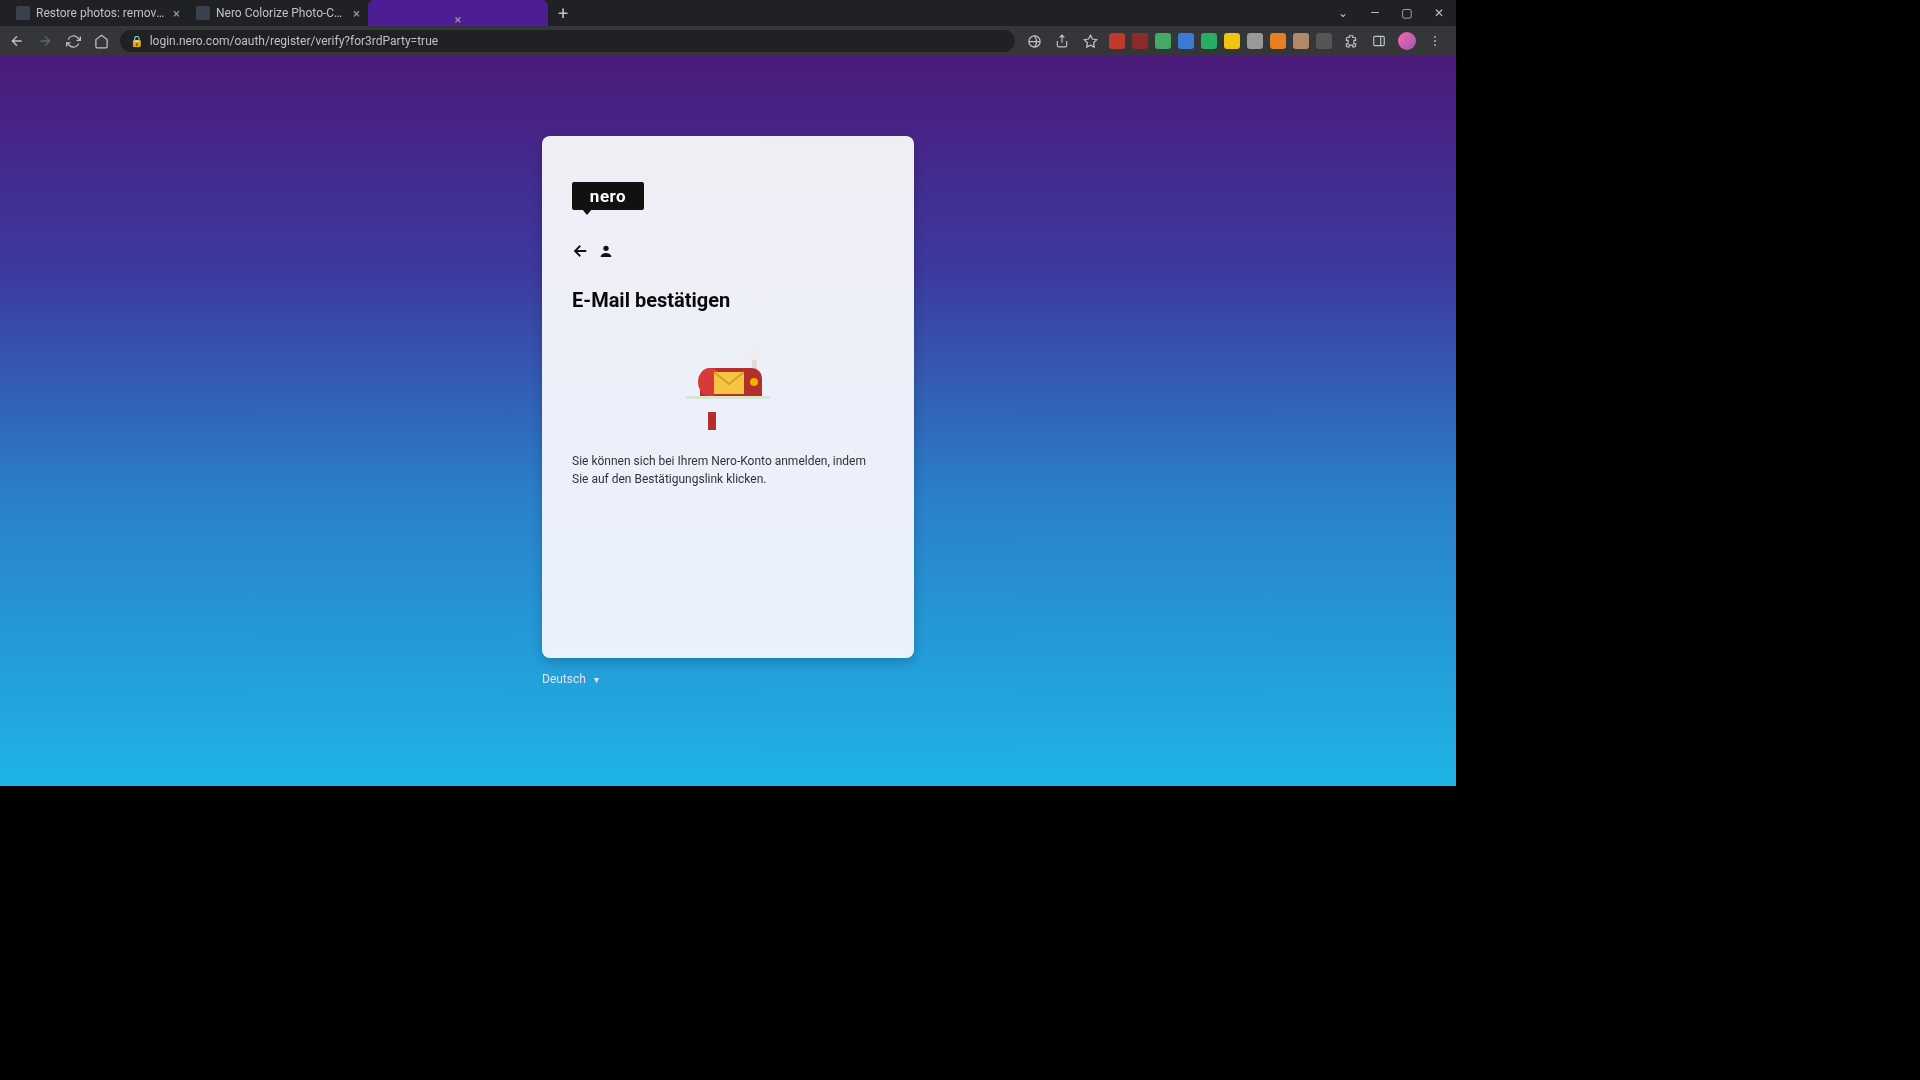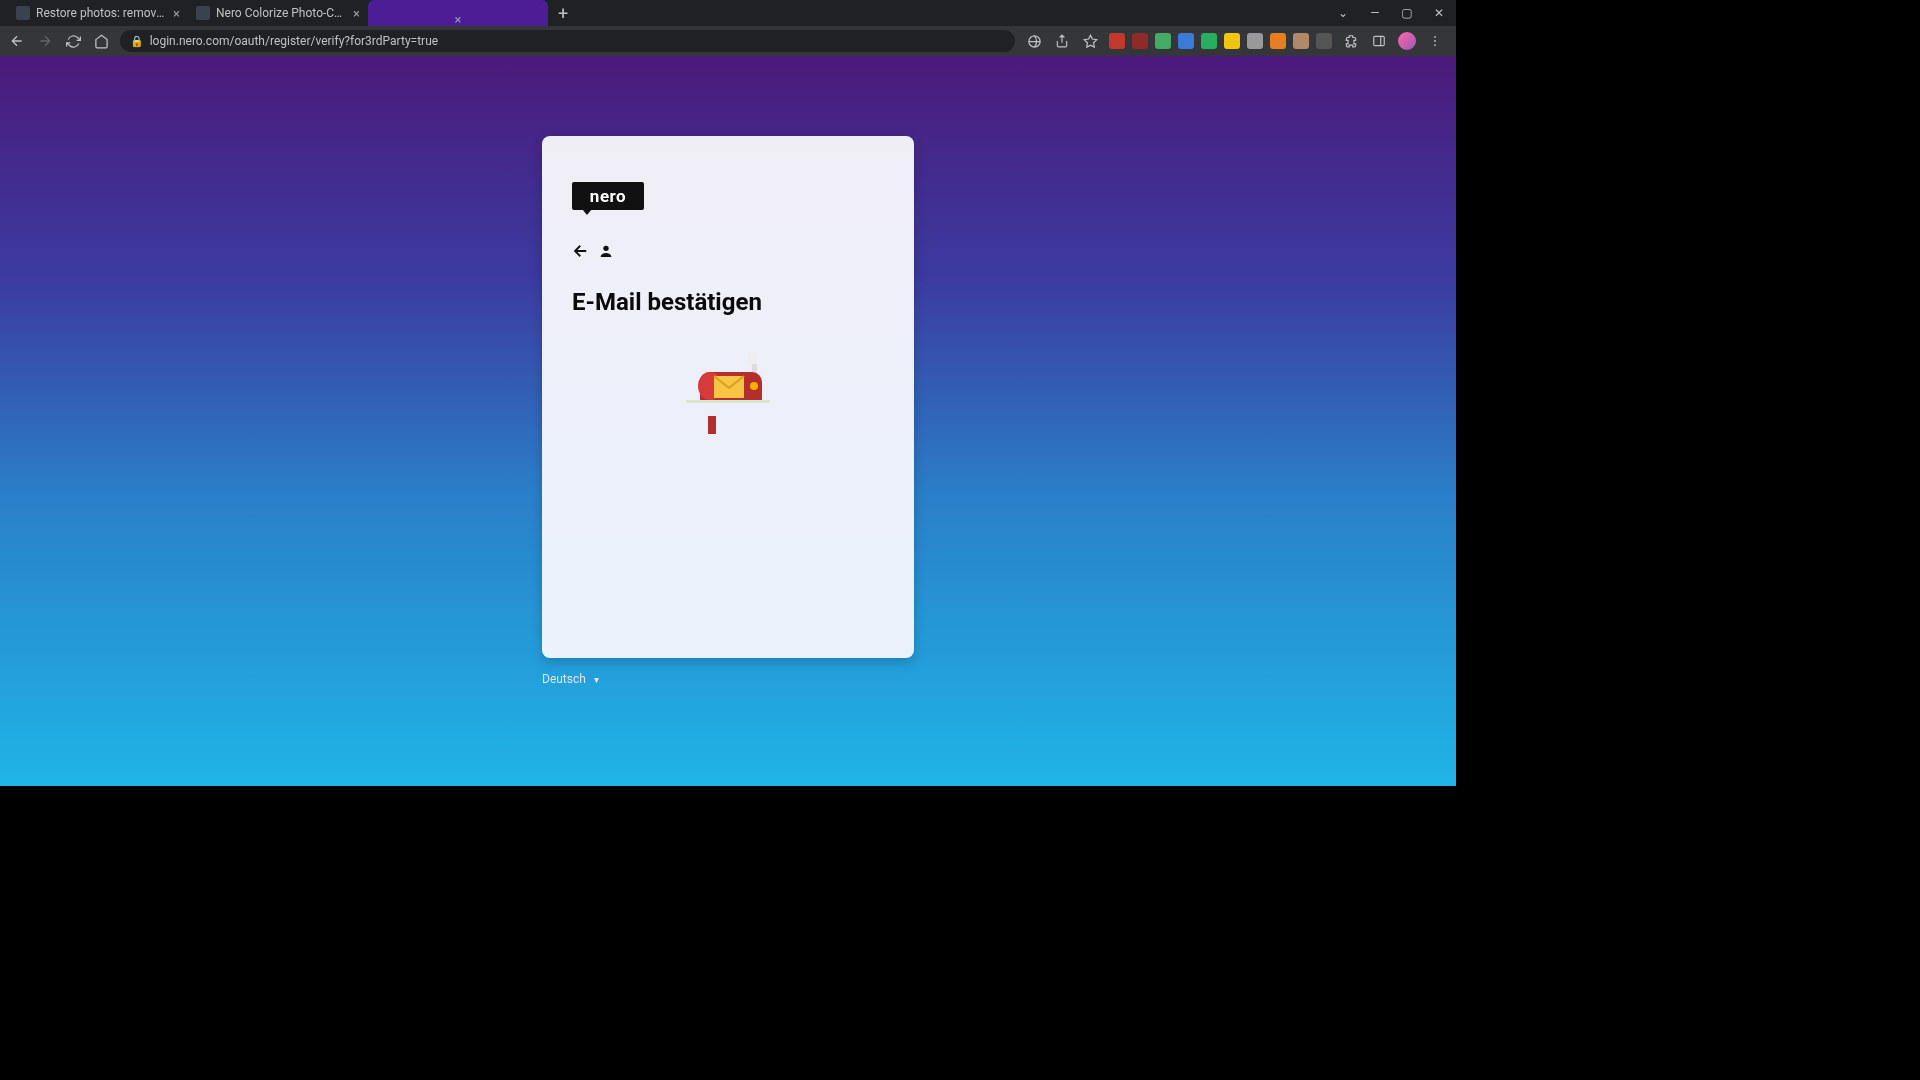--- a/index.html
+++ b/index.html
@@ -29,21 +29,21 @@
 .avatar { width: 18px; height: 18px; border-radius: 50%; background: linear-gradient(135deg,#f6a,#9b59b6); cursor: pointer; }
 
 
 .page { width: 100%; height: calc(816px - 56px - 30px); background: linear-gradient(180deg, #4b1a7a 0%, #3c3aa0 30%, #2a7fc9 60%, #1fb4e6 100%); display: flex; flex-direction: column; align-items: center; padding-top: 80px; position: relative; }
 .card { width: 372px; height: 522px; background: linear-gradient(180deg,#f0eef5 0%, #ecf0fa 60%, #eaf2fb 100%); border-radius: 8px; padding: 46px 30px 30px 30px; box-shadow: 0 4px 12px rgba(0,0,0,.2); }
 .logo { width: 72px; height: 28px; background: #111; color: #fff; font-weight: 700; font-size: 17px; display: flex; align-items: center; justify-content: center; border-radius: 2px; letter-spacing: .5px; position: relative; }
 .logo:after { content:""; position:absolute; bottom:-5px; left:10px; width:0; height:0; border-left:5px solid transparent; border-right:5px solid transparent; border-top:6px solid #111; }
 .crumb-row { display: flex; align-items: center; gap: 8px; margin-top: 32px; }
 .back-btn { cursor: pointer; color: #111; }
 .person-icon { color: #111; }
-.card h1 { font-size: 24px; font-weight: 700; color: #0a0a0a; margin-top: 24px; }
+.card h1 { font-size: 20px; font-weight: 700; color: #0a0a0a; margin-top: 24px; }
 .illus { display: flex; justify-content: center; margin-top: 36px; }
 .text-block { font-size: 12px; line-height: 1.35; color: #333; margin-top: 42px; }
 .text-block .link { color: #1a6fb5; cursor: pointer; }
 .text-block2 { font-size: 12px; line-height: 1.5; color: #333; margin-top: 20px; }
 .lang { margin-top: 14px; width: 372px; color: #e0e4ea; font-size: 12px; display: flex; align-items: center; gap: 8px; cursor: pointer; }
 .lang .chev { font-size: 10px; }
 .bottom-bar { position: absolute; bottom: 0; left: 0; right: 0; height: 30px; background: #000; }
 </style>
 </head>
 <body>
@@ -175,19 +175,20 @@
         <rect x="68" y="0" width="9" height="12" fill="#eee"></rect>
         <path d="M30 20 h42 a10 10 0 0 1 10 10 v18 h-62 v-18 a10 10 0 0 1 10 -10 z" fill="#b52e2e"></path>
         <ellipse cx="30" cy="34" rx="12" ry="14" fill="#d83a3a"></ellipse>
         <rect x="28" y="64" width="8" height="18" fill="#b52e2e"></rect>
         <rect x="34" y="24" width="30" height="22" fill="#f6c544"></rect>
         <path d="M34 24 l15 12 l15 -12" fill="none" stroke="#d8a020" stroke-width="2"></path>
         <circle cx="74" cy="34" r="4" fill="#f6b000"></circle>
         <rect x="6" y="48" width="84" height="3" fill="#c9e0b0" opacity=".6"></rect>
       </svg>
     </div>
+    <p class="text-block2">Sie können sich bei Ihrem Nero-Konto anmelden, indem Sie auf den Bestätigungslink klicken.</p>
   </div>
   <div class="lang">
     <span>Deutsch</span>
     <span class="chev">▾</span>
   </div>
 </div>
 <div class="bottom-bar"></div>
 
 </body></html>

